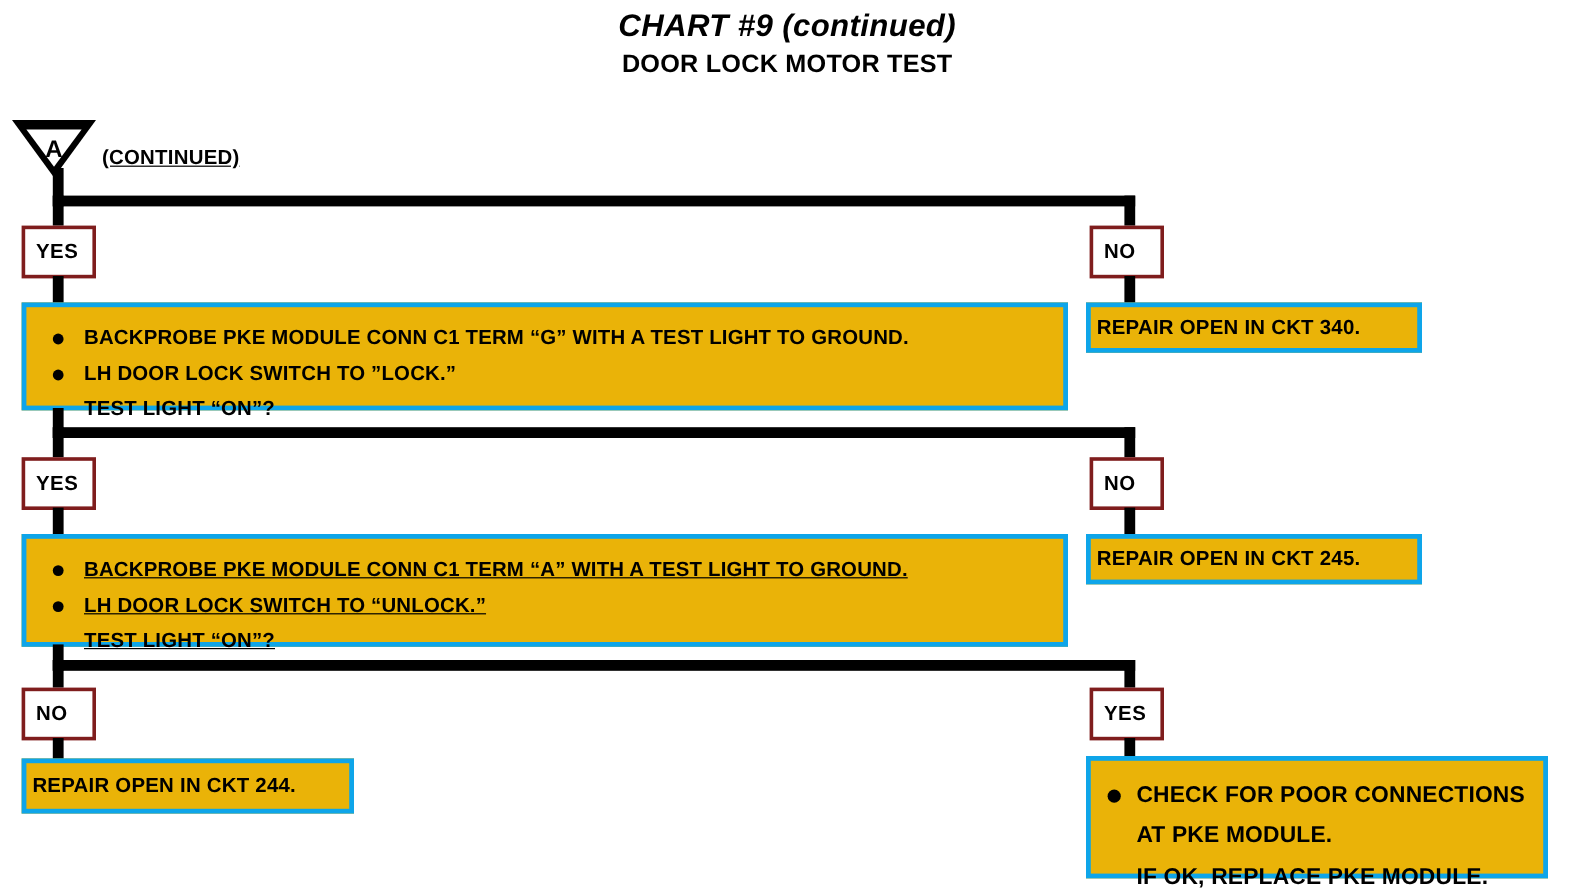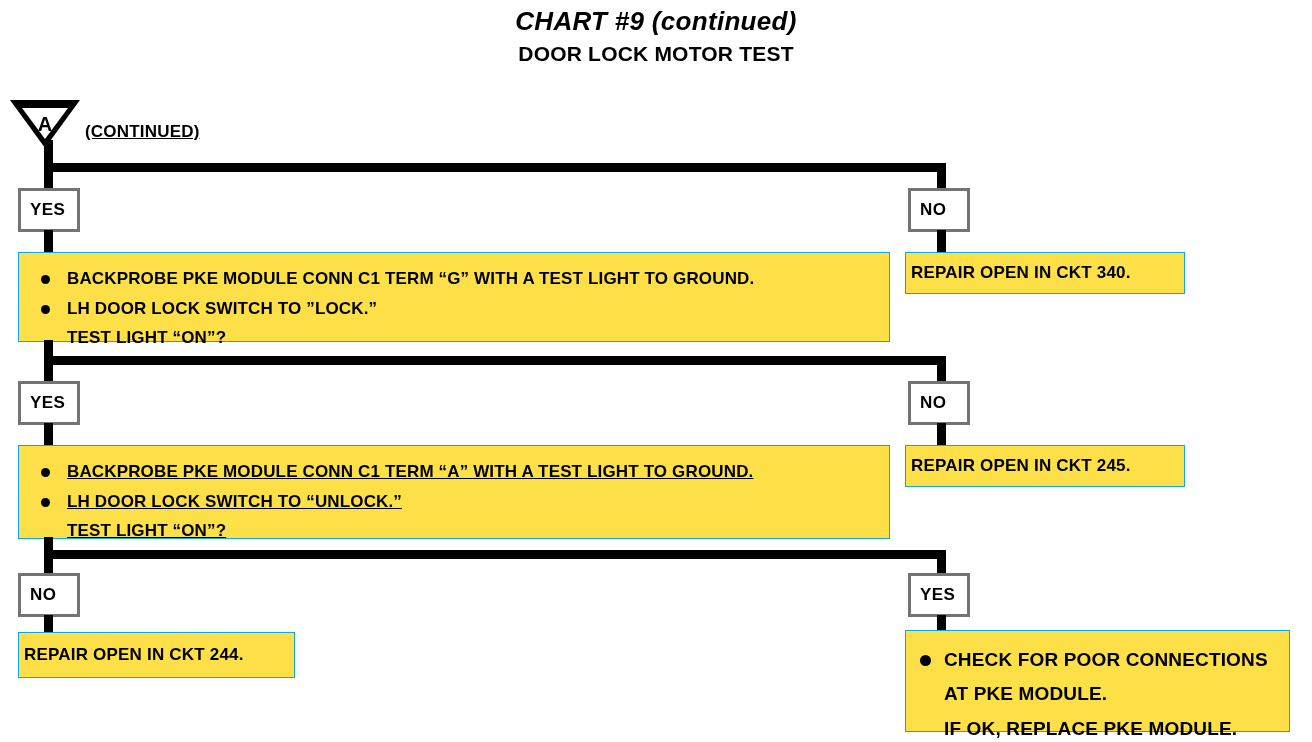--- a/index.html
+++ b/index.html
@@ -65,36 +65,36 @@
   }
   .line-v {
     position: absolute;
     background: #000000;
     width: 9px;
   }
 
   
   .yn-box {
     position: absolute;
-    border: 3px solid #737373;
+    border: 3px solid #7f1d1d;
     background: #ffffff;
     box-sizing: border-box;
     display: flex;
     align-items: center;
     padding-left: 9px;
     font-size: 17px;
     font-weight: bold;
     letter-spacing: 0.4px;
   }
 
   
   .cbox {
     position: absolute;
-    border: 1px solid #0ea5e9;
-    background: #fde047;
+    border: 4px solid #0ea5e9;
+    background: #eab308;
     box-sizing: border-box;
   }
   .cbox-simple {
     display: flex;
     align-items: center;
     padding-left: 5px;
     font-size: 17px;
     font-weight: bold;
     letter-spacing: 0.2px;
     white-space: nowrap;

